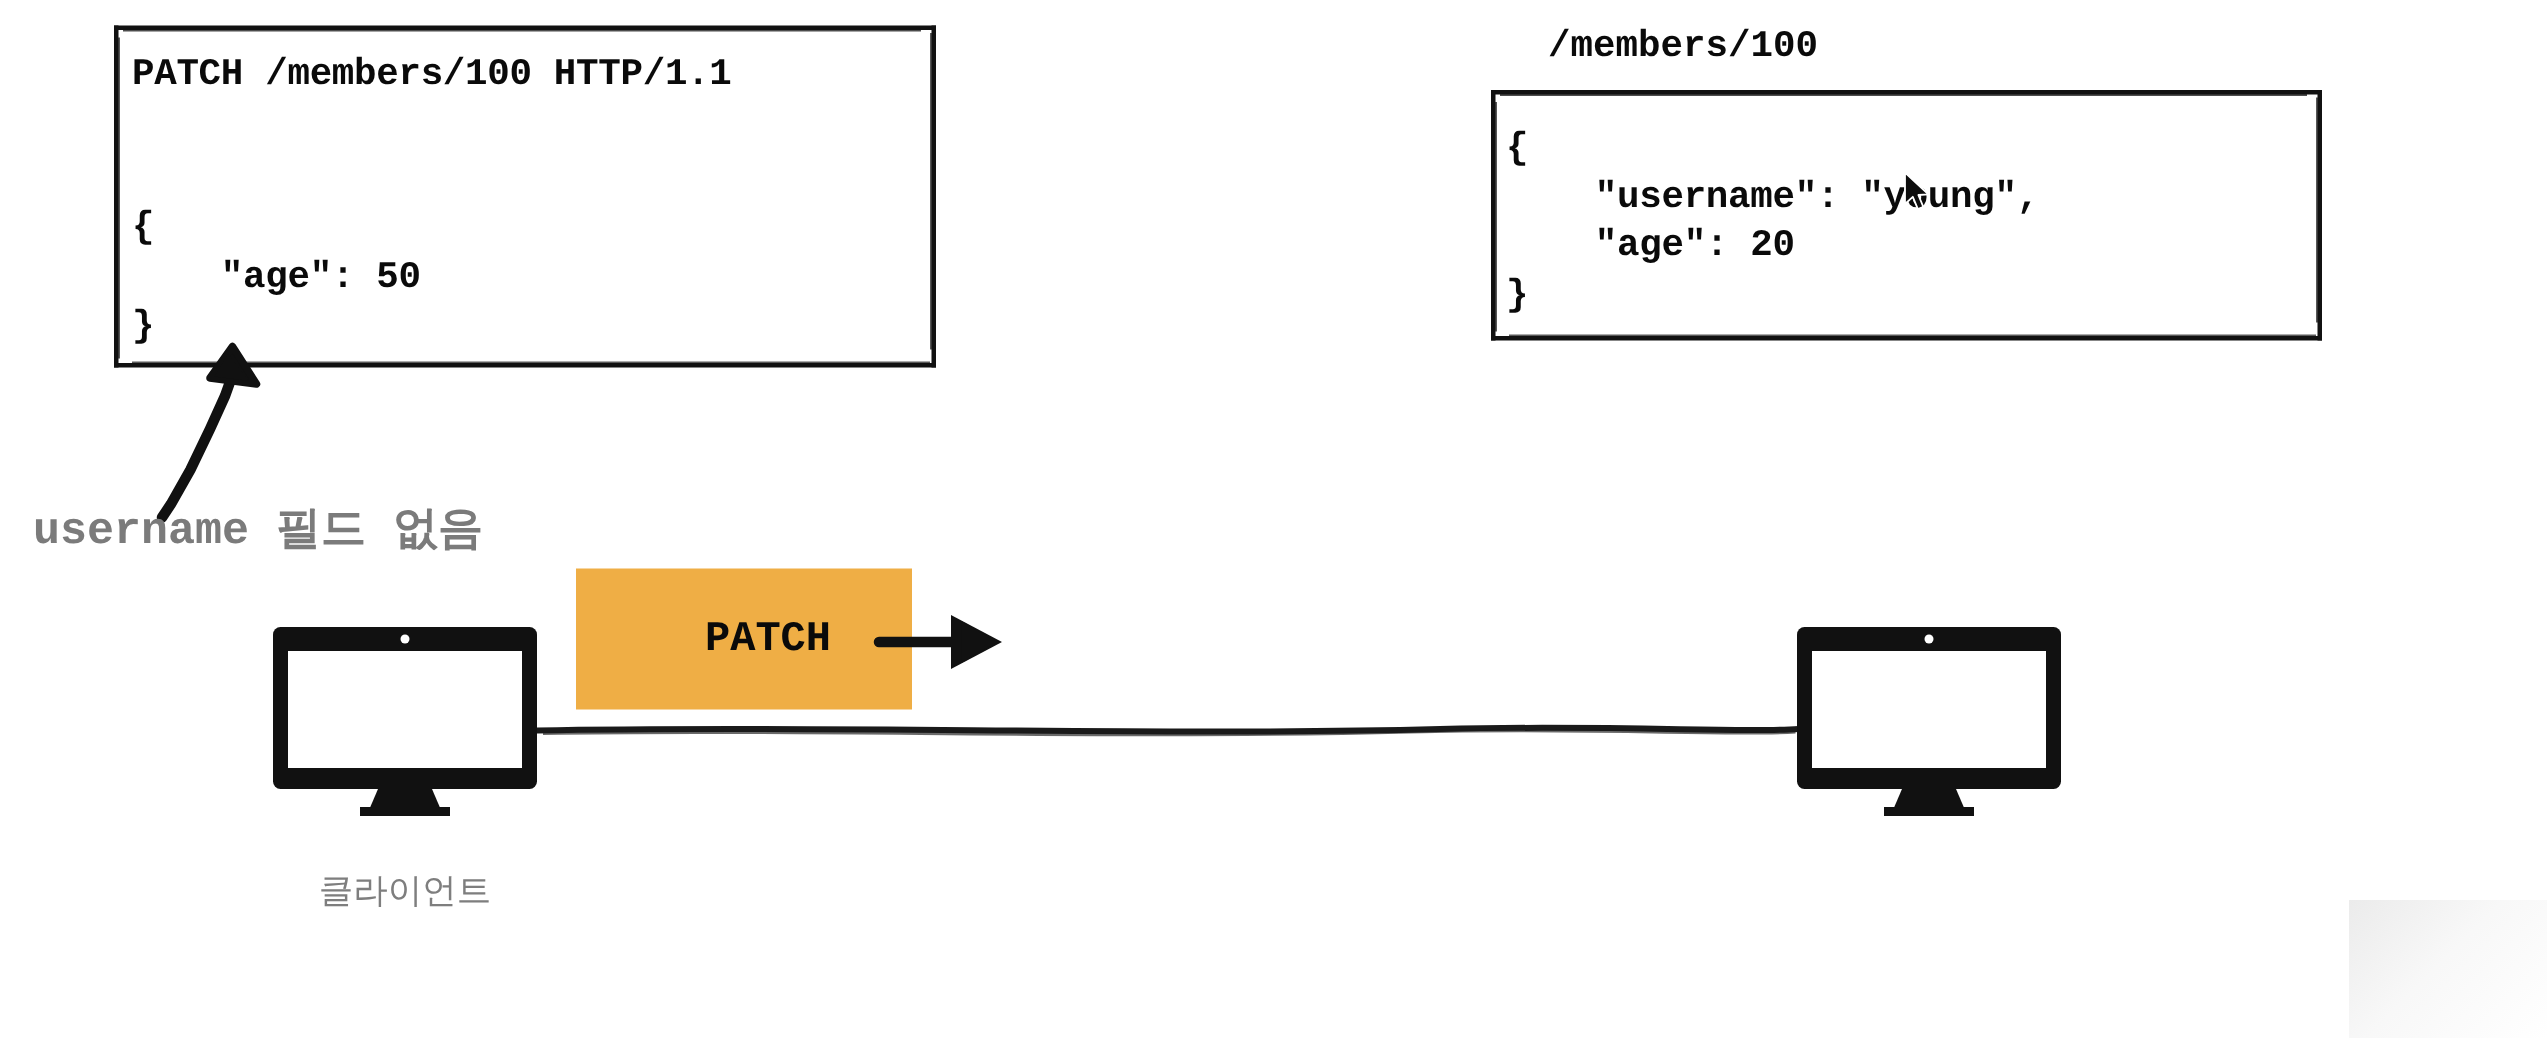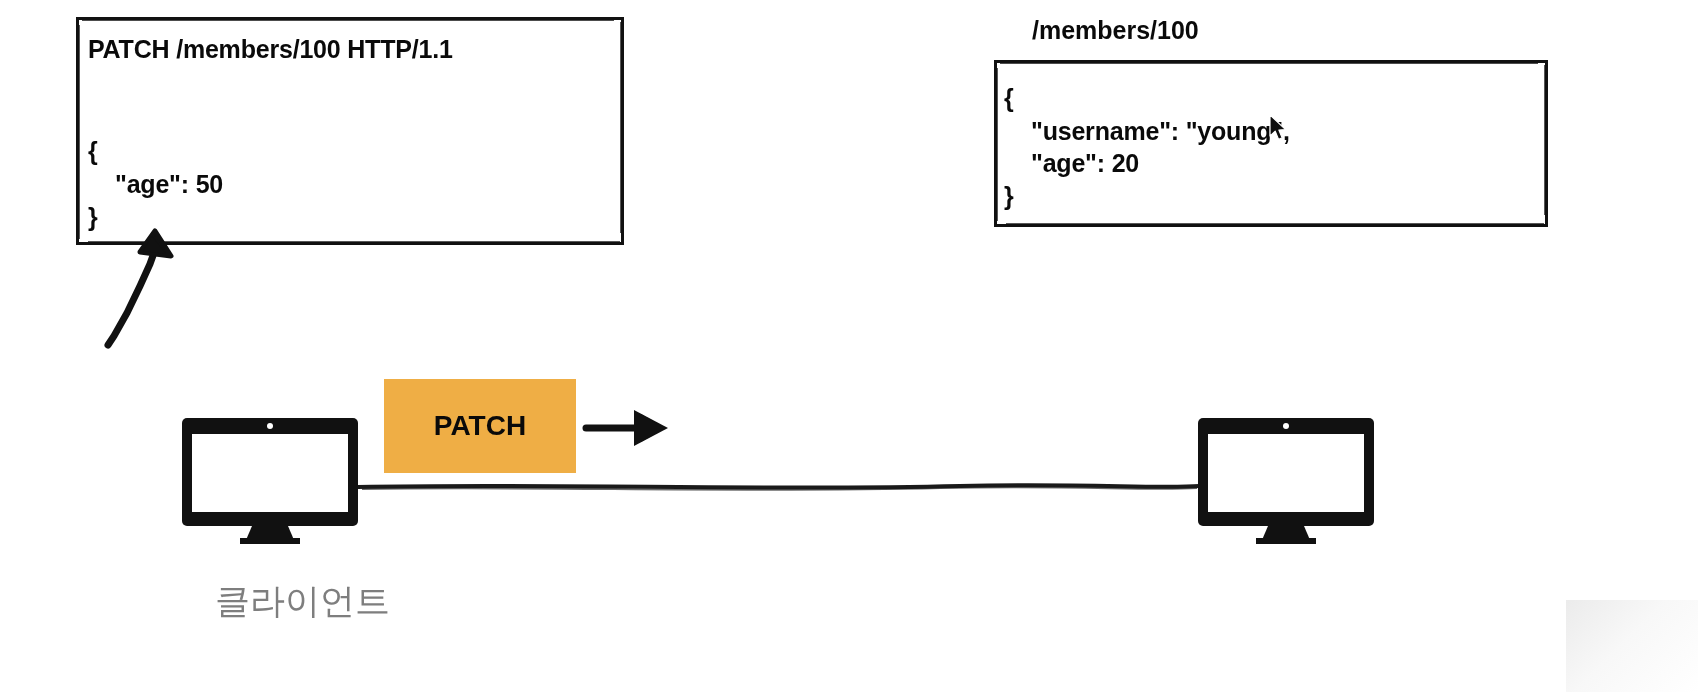--- a/index.html
+++ b/index.html
@@ -7,21 +7,21 @@
     margin: 0;
     padding: 0;
     background: #ffffff;
   }
   #stage {
     position: relative;
     width: 1698px;
     height: 692px;
     background: #ffffff;
     overflow: hidden;
-    font-family: Liberation Sans, sans-serif;
+    font-family: Liberation Mono, monospace;
   }
 
   
   .sketch-box {
     position: absolute;
     background: #ffffff;
     box-sizing: border-box;
   }
   .sketch-box .edge {
     position: absolute;
@@ -138,22 +138,23 @@
   </div>
 
   <svg class="overlay" viewBox="0 0 1698 692" xmlns="http://www.w3.org/2000/svg">
 
     <path d="M108,345 L114,336 L127,313 L140,286 L150,264 L155,250" stroke="#111111" stroke-width="7" stroke-linecap="round" fill="none"></path>
 
     <path d="M155,231 L171,256 L140,252 Z" fill="#111111" stroke="#111111" stroke-width="5" stroke-linejoin="round"></path>
     <path d="M152,236 L166,254 L143,251 Z" fill="#111111"></path>
   </svg>
 
+  <span class="gray-label" style="left:22px; top:332px; font-size:30px;">username 필드 없음</span>
 
-  <div class="badge" style="left:384px; top:379px; width:192px; height:94px; background:#EFAE45; font-size:28px;">
+  <div class="badge" style="left:384px; top:379px; width:192px; height:94px; background:#EFAE45; font-size:28px;padding-left:32px;">
     <span>PATCH</span>
   </div>
 
   <svg class="overlay" viewBox="0 0 1698 692" xmlns="http://www.w3.org/2000/svg">
     <path d="M586,428 L641,428" stroke="#111111" stroke-width="7" stroke-linecap="round" fill="none"></path>
     <path d="M634,410 L668,428 L634,446 Z" fill="#111111"></path>
     <path d="M641,414 L664,428 L641,442 Z" fill="#111111"></path>
   </svg>
 
   <svg class="overlay" viewBox="0 0 1698 692" xmlns="http://www.w3.org/2000/svg">
@@ -161,21 +162,21 @@
     <path d="M362,489 C540,486 740,493 940,488 C1070,485 1150,491 1197,488" stroke="#1a1a1a" stroke-width="2" fill="none" opacity=".65"></path>
   </svg>
 
   <svg class="monitor" style="left:182px; top:418px;" width="176" height="126" viewBox="0 0 176 126" xmlns="http://www.w3.org/2000/svg">
     <rect x="0" y="0" width="176" height="108" rx="5" fill="#111111"></rect>
     <rect x="10" y="16" width="156" height="78" fill="#ffffff"></rect>
     <circle cx="88" cy="8" r="3" fill="#ffffff"></circle>
     <path d="M70,108 L106,108 L112,122 L64,122 Z" fill="#111111"></path>
     <rect x="58" y="120" width="60" height="6" fill="#111111"></rect>
   </svg>
-  <span class="node-label" style="left:150px; top:578px; width:240px; font-size:35px;text-align:right;">클라이언트</span>
+  <span class="node-label" style="left:150px; top:578px; width:240px; font-size:23px;">클라이언트</span>
 
   <svg class="monitor" style="left:1198px; top:418px;" width="176" height="126" viewBox="0 0 176 126" xmlns="http://www.w3.org/2000/svg">
     <rect x="0" y="0" width="176" height="108" rx="5" fill="#111111"></rect>
     <rect x="10" y="16" width="156" height="78" fill="#ffffff"></rect>
     <circle cx="88" cy="8" r="3" fill="#ffffff"></circle>
     <path d="M70,108 L106,108 L112,122 L64,122 Z" fill="#111111"></path>
     <rect x="58" y="120" width="60" height="6" fill="#111111"></rect>
   </svg>
 
   <svg class="cursor" style="left:1268px; top:114px;" width="22" height="30" viewBox="0 0 22 30" xmlns="http://www.w3.org/2000/svg">

